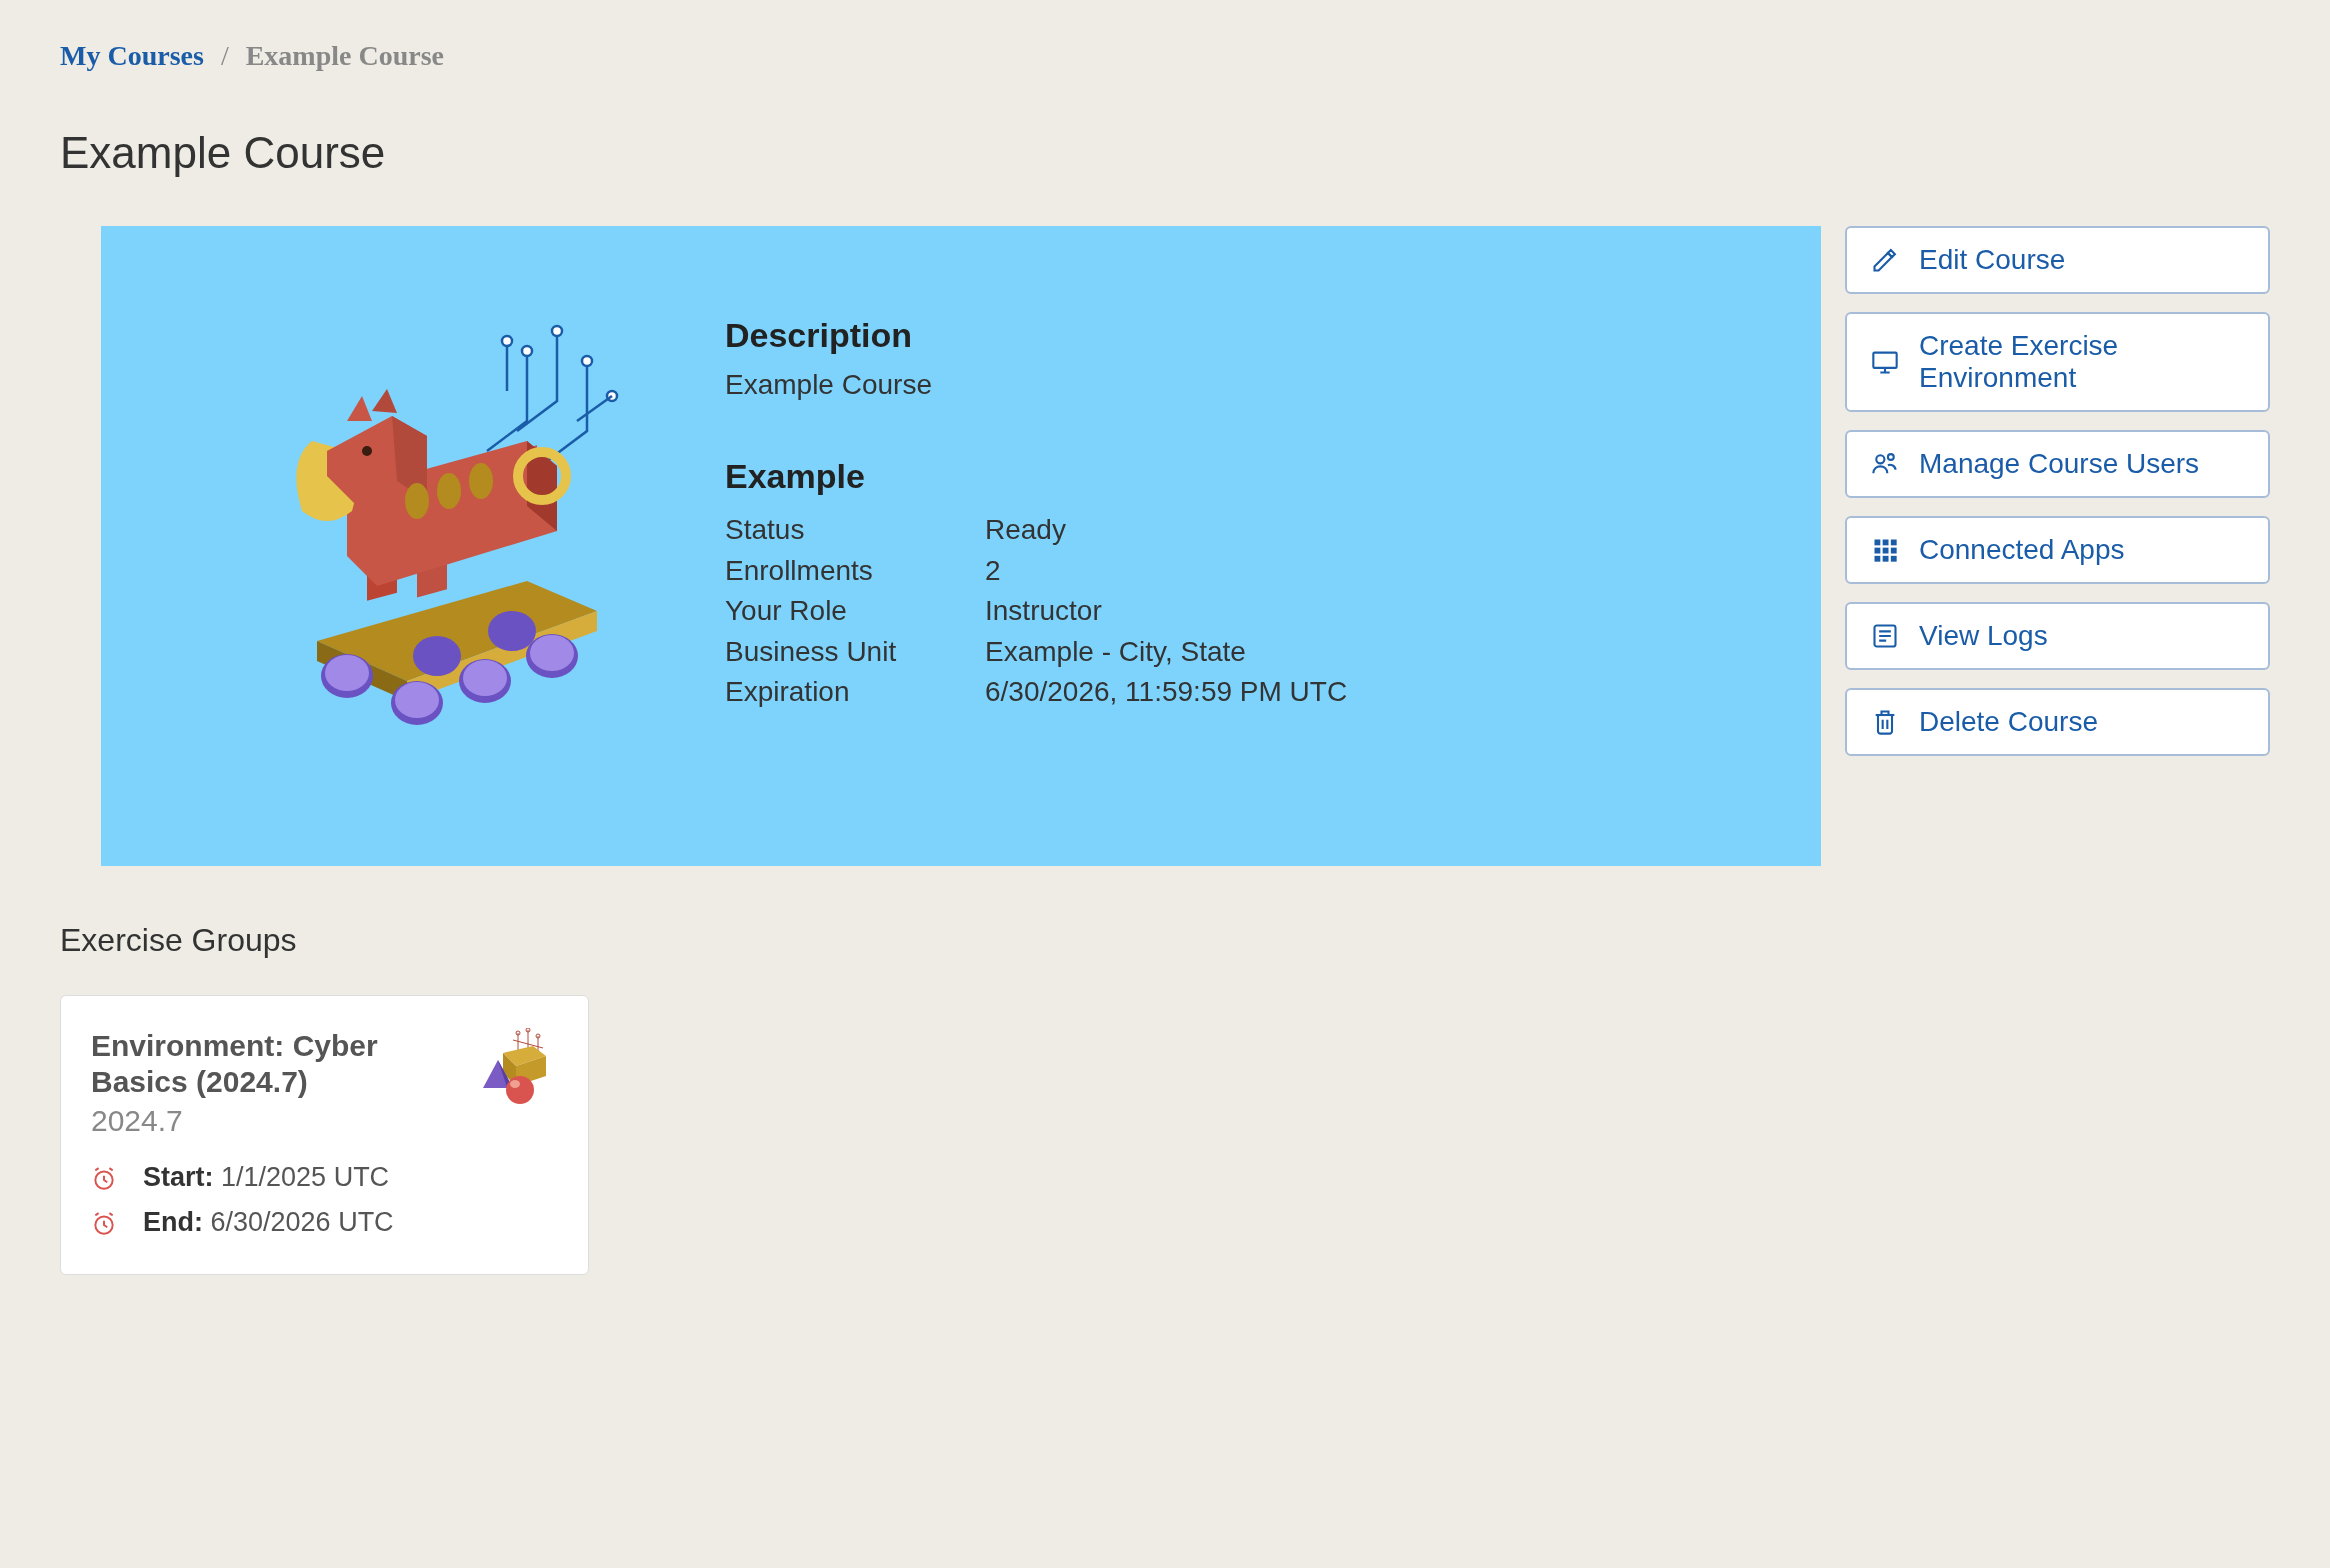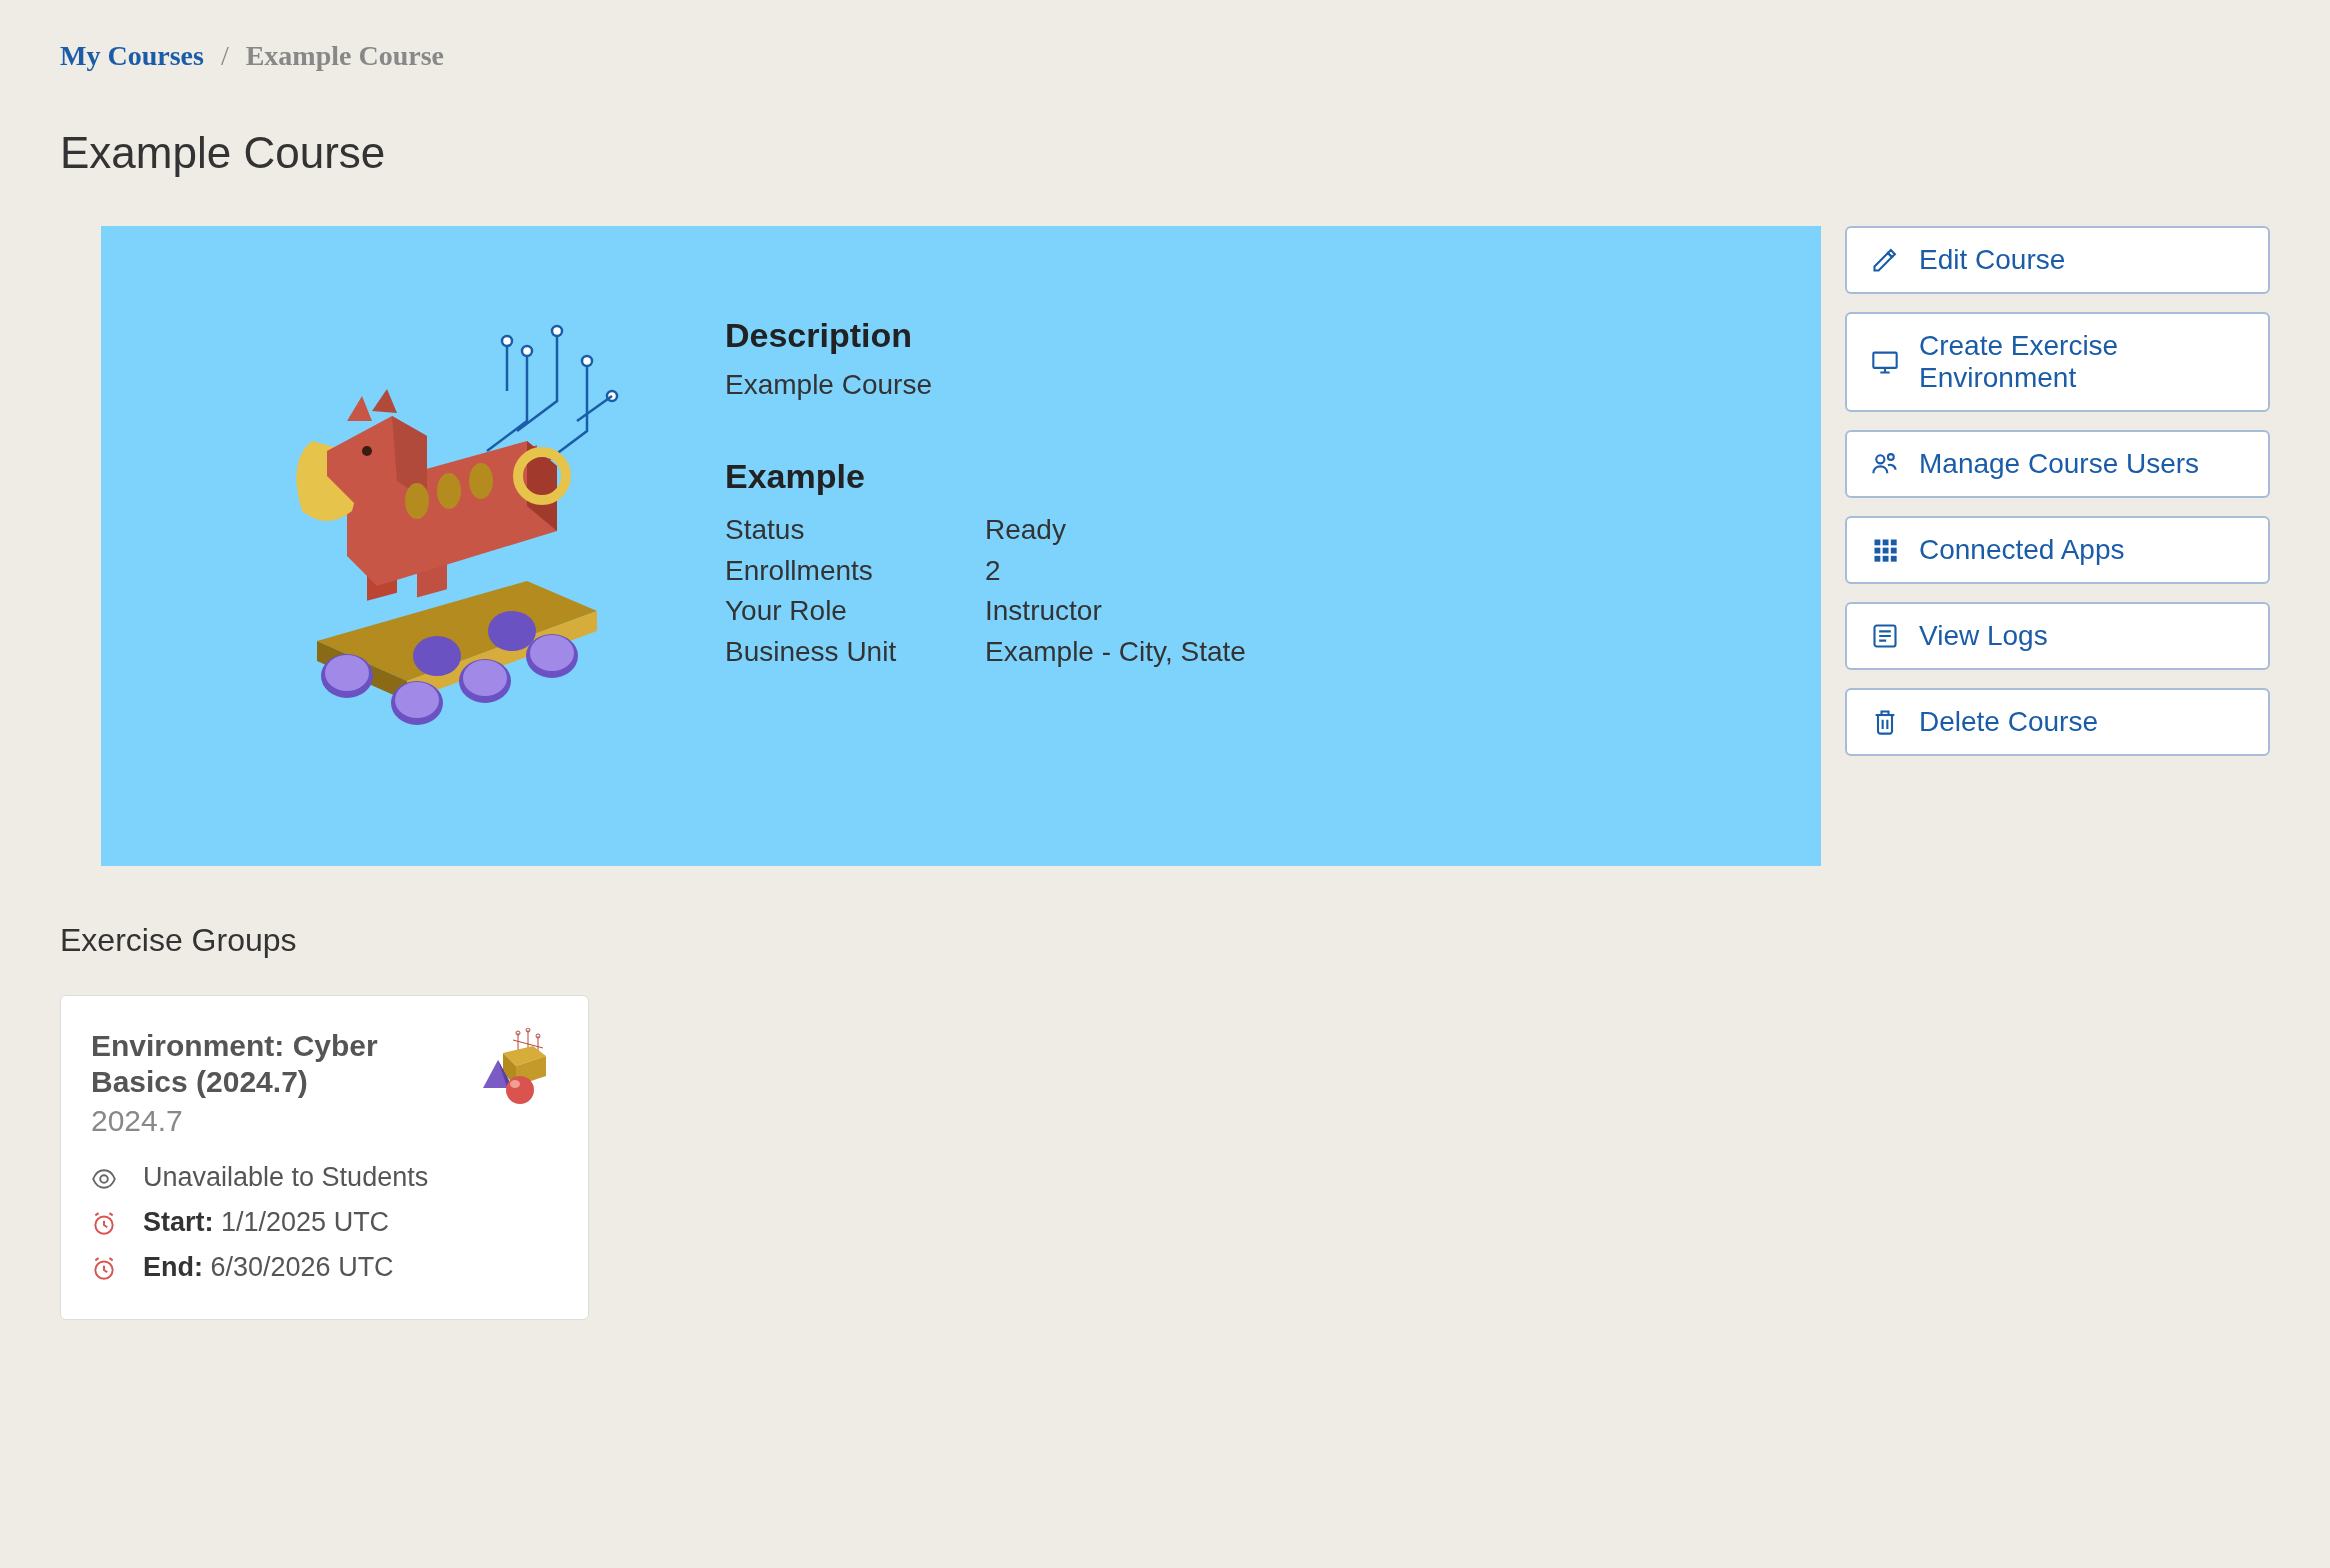--- a/index.html
+++ b/index.html
@@ -241,20 +241,24 @@
           <div class="details-label">Enrollments</div>
           <div class="details-value">2</div>
         </div>
         <div class="details-row">
           <div class="details-label">Your Role</div>
           <div class="details-value">Instructor</div>
         </div>
         <div class="details-row">
           <div class="details-label">Business Unit</div>
           <div class="details-value">Example - City, State</div>
+        </div>
+        <div class="details-row">
+          <div class="details-label">Expiration</div>
+          <div class="details-value">6/30/2026, 11:59:59 PM UTC</div>
         </div>
       </div>
     </div>
   </div>
 
   <div class="actions">
     <button class="action-btn">
       <svg class="icon" viewBox="0 0 24 24" fill="none" stroke="currentColor" stroke-width="1.8">
         <path d="M3 17.5 L3 21 L6.5 21 L18 9.5 L14.5 6 Z"></path>
         <path d="M14.5 6 L18 9.5 L20.5 7 L17 3.5 Z"></path>
@@ -331,42 +335,35 @@
         <path d="M88 28 L58 38 L58 58 L88 48 Z" fill="#c49a2a"></path>
         <path d="M25 60 L40 32 L55 60 Z" fill="#7a5cc4"></path>
         <path d="M40 32 L55 60 L50 62 Z" fill="#5a3fa0"></path>
         <circle cx="62" cy="62" r="14" fill="#d9534f"></circle>
         <ellipse cx="57" cy="56" rx="5" ry="4" fill="#f0a090"></ellipse>
       </svg>
     </div>
   </div>
   <div class="ex-rows">
     <div class="ex-row">
-      <svg class="row-icon icon-eye" viewBox="0 0 24 24" fill="none" stroke="currentColor" stroke-width="1.8">
-        <path d="M2 12 C4 7 8 4 12 4 C16 4 20 7 22 12 C20 17 16 20 12 20 C8 20 4 17 2 12 Z"></path>
-        <circle cx="12" cy="12" r="3.5"></circle>
-      </svg>
-      <div class="row-text">Unavailable to Students</div>
+      <svg class="row-icon icon-clock" viewBox="0 0 24 24" fill="none" stroke="currentColor" stroke-width="1.8">
+        <circle cx="12" cy="13" r="8"></circle>
+        <path d="M12 9 L12 13 L15 15"></path>
+        <path d="M4 4 L7 2 M20 4 L17 2"></path>
+      </svg>
+      <div class="row-text">
+        <strong>Start:</strong>
+        <span>1/1/2025 UTC</span>
+      </div>
     </div>
     <div class="ex-row">
       <svg class="row-icon icon-clock" viewBox="0 0 24 24" fill="none" stroke="currentColor" stroke-width="1.8">
         <circle cx="12" cy="13" r="8"></circle>
         <path d="M12 9 L12 13 L15 15"></path>
         <path d="M4 4 L7 2 M20 4 L17 2"></path>
       </svg>
       <div class="row-text">
-        <strong>Start:</strong>
-        <span>1/1/2025 UTC</span>
-      </div>
-    </div>
-    <div class="ex-row">
-      <svg class="row-icon icon-clock" viewBox="0 0 24 24" fill="none" stroke="currentColor" stroke-width="1.8">
-        <circle cx="12" cy="13" r="8"></circle>
-        <path d="M12 9 L12 13 L15 15"></path>
-        <path d="M4 4 L7 2 M20 4 L17 2"></path>
-      </svg>
-      <div class="row-text">
         <strong>End:</strong>
         <span>6/30/2026 UTC</span>
       </div>
     </div>
   </div>
 </div>
 
 </body></html>

